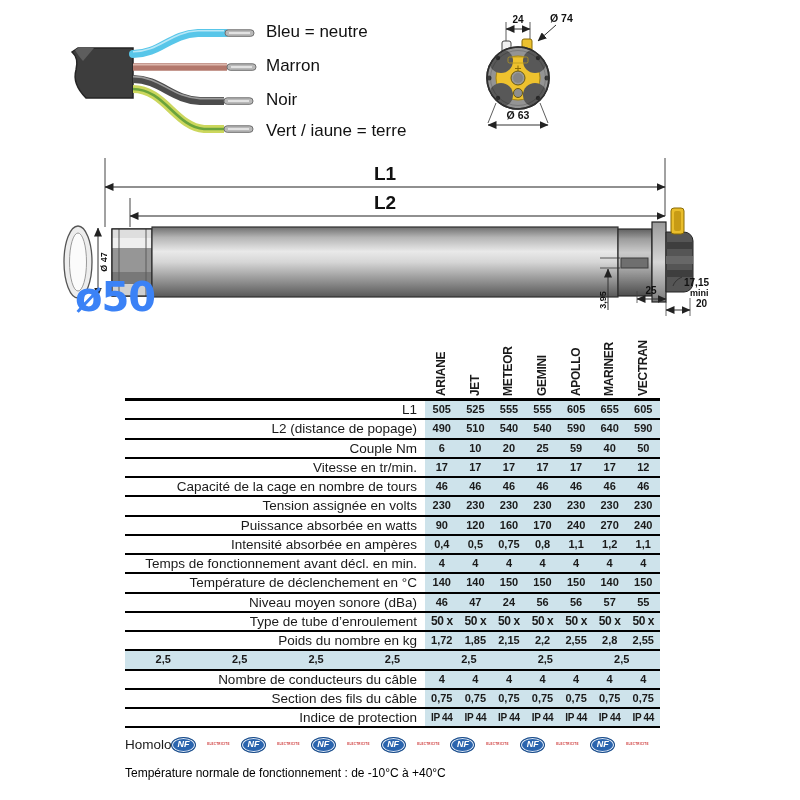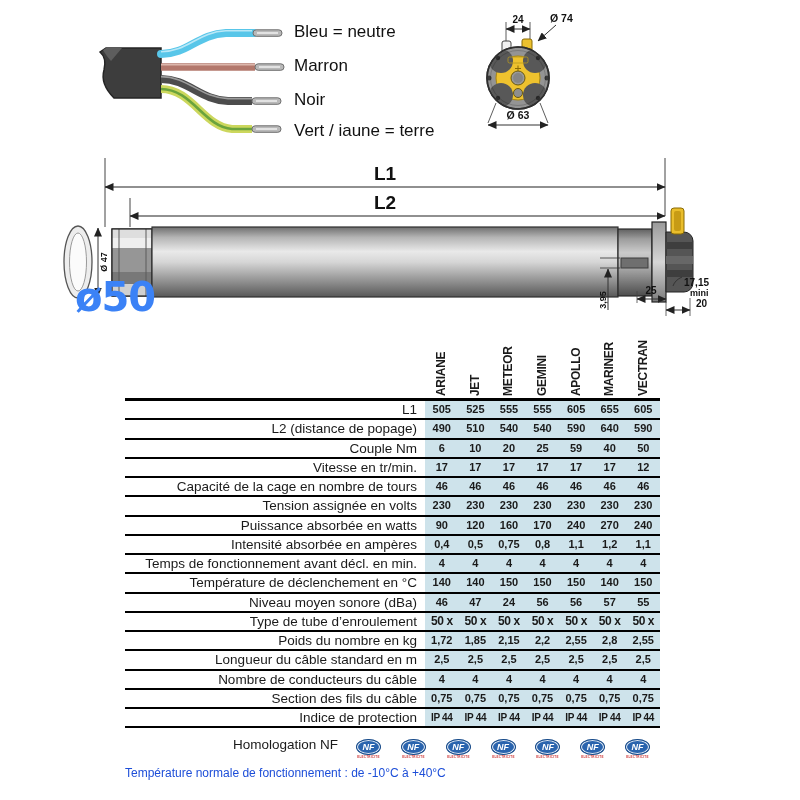--- a/index.html
+++ b/index.html
@@ -1,19 +1,19 @@
 <!DOCTYPE html>
 <html><head>
 <meta charset="utf-8">
 <style>
   html,body{margin:0;padding:0;background:#fff;}
   .page{position:relative;width:800px;height:800px;background:#fff;overflow:hidden;
         font-family:"Liberation Sans",sans-serif;color:#1a1a1a;}
   
-  .wiring{position:absolute;left:76px;top:10px;width:370px;height:140px;}
+  .wiring{position:absolute;left:48px;top:10px;width:370px;height:140px;}
   .wiring svg{position:absolute;left:0;top:0;}
   .wire-label{position:absolute;left:218px;font-size:17px;line-height:20px;color:#111;white-space:nowrap;}
   
   .headview{position:absolute;left:460px;top:5px;}
   .sideview{position:absolute;left:0;top:150px;}
   .diam50{position:absolute;left:75px;top:274px;font-family:"DejaVu Sans",sans-serif;
           font-weight:700;font-size:40px;color:#3b82f6;letter-spacing:-1px;}
   svg text{font-family:"Liberation Sans",sans-serif;fill:#111;}
   
   .spec{position:absolute;left:125px;top:340px;width:535px;}
@@ -24,28 +24,28 @@
   .th span{position:absolute;left:calc(50% + 6.5px);bottom:2px;transform-origin:0 100%;
            transform:rotate(-90deg);white-space:nowrap;font-weight:700;font-size:12px;letter-spacing:-0.3px;}
   .row{display:flex;height:19.25px;border-bottom:2px solid #000;box-sizing:border-box;}
   .rowlabel{width:300px;text-align:right;padding-right:8px;box-sizing:border-box;
             font-size:13.5px;line-height:17px;white-space:nowrap;overflow:hidden;}
   .cell{flex:1;background:#cee3eb;text-align:center;font-weight:700;font-size:11px;line-height:17px;}
   .cell.mid{font-size:10px;letter-spacing:-0.3px;}
   .cell.small{font-size:12px;letter-spacing:-0.4px;}
   .row.nf-row{height:34px;border-bottom:none;}
   .row.nf-row .rowlabel{padding-top:8px;}
-  .nf-cell{background:transparent;display:flex;flex-direction:column;align-items:center;
+  .nf-cell{background:transparent;display:flex;flex-direction:row;align-items:center;
            justify-content:flex-end;padding-bottom:1px;box-sizing:border-box;}
   .nf-oval{width:23px;height:14px;border-radius:50%;background:#2a64ae;border:1px solid #174a88;
            color:#fff;font-style:italic;font-weight:700;font-size:9px;display:flex;align-items:center;
            justify-content:center;box-shadow:inset 0 0 0 1px rgba(255,255,255,.85);}
   .nf-sub{font-size:6px;transform:scale(.5);transform-origin:center top;color:#c33;
           white-space:nowrap;letter-spacing:.5px;line-height:5px;margin-top:1px;font-weight:700;}
-  .footnote{margin-top:4px;font-size:12px;color:#1d4ed8;}
+  .footnote{margin-top:4px;font-size:12px;color:#000000;}
 </style>
 </head>
 <body>
 
 <div class="page">
 
   <div class="wiring">
     <svg width="215" height="140" viewBox="0 0 215 140">
       <g>
         <path d="M30,38 H85 V88 H38 Q24,74 28,60 Q31,48 24,42 Z" fill="#3d3d3d" stroke="#242424" stroke-width="1.5"></path>
@@ -373,21 +373,20 @@
           <div class="rowlabel">Poids du nombre en kg</div>
           <div class="cell">1,72</div>
           <div class="cell">1,85</div>
           <div class="cell">2,15</div>
           <div class="cell">2,2</div>
           <div class="cell">2,55</div>
           <div class="cell">2,8</div>
           <div class="cell">2,55</div>
         </div>
         <div class="row">
-          <div class="rowlabel">Longueur du câble standard en m</div>
           <div class="cell">2,5</div>
           <div class="cell">2,5</div>
           <div class="cell">2,5</div>
           <div class="cell">2,5</div>
           <div class="cell">2,5</div>
           <div class="cell">2,5</div>
           <div class="cell">2,5</div>
         </div>
         <div class="row">
           <div class="rowlabel">Nombre de conducteurs du câble</div>

